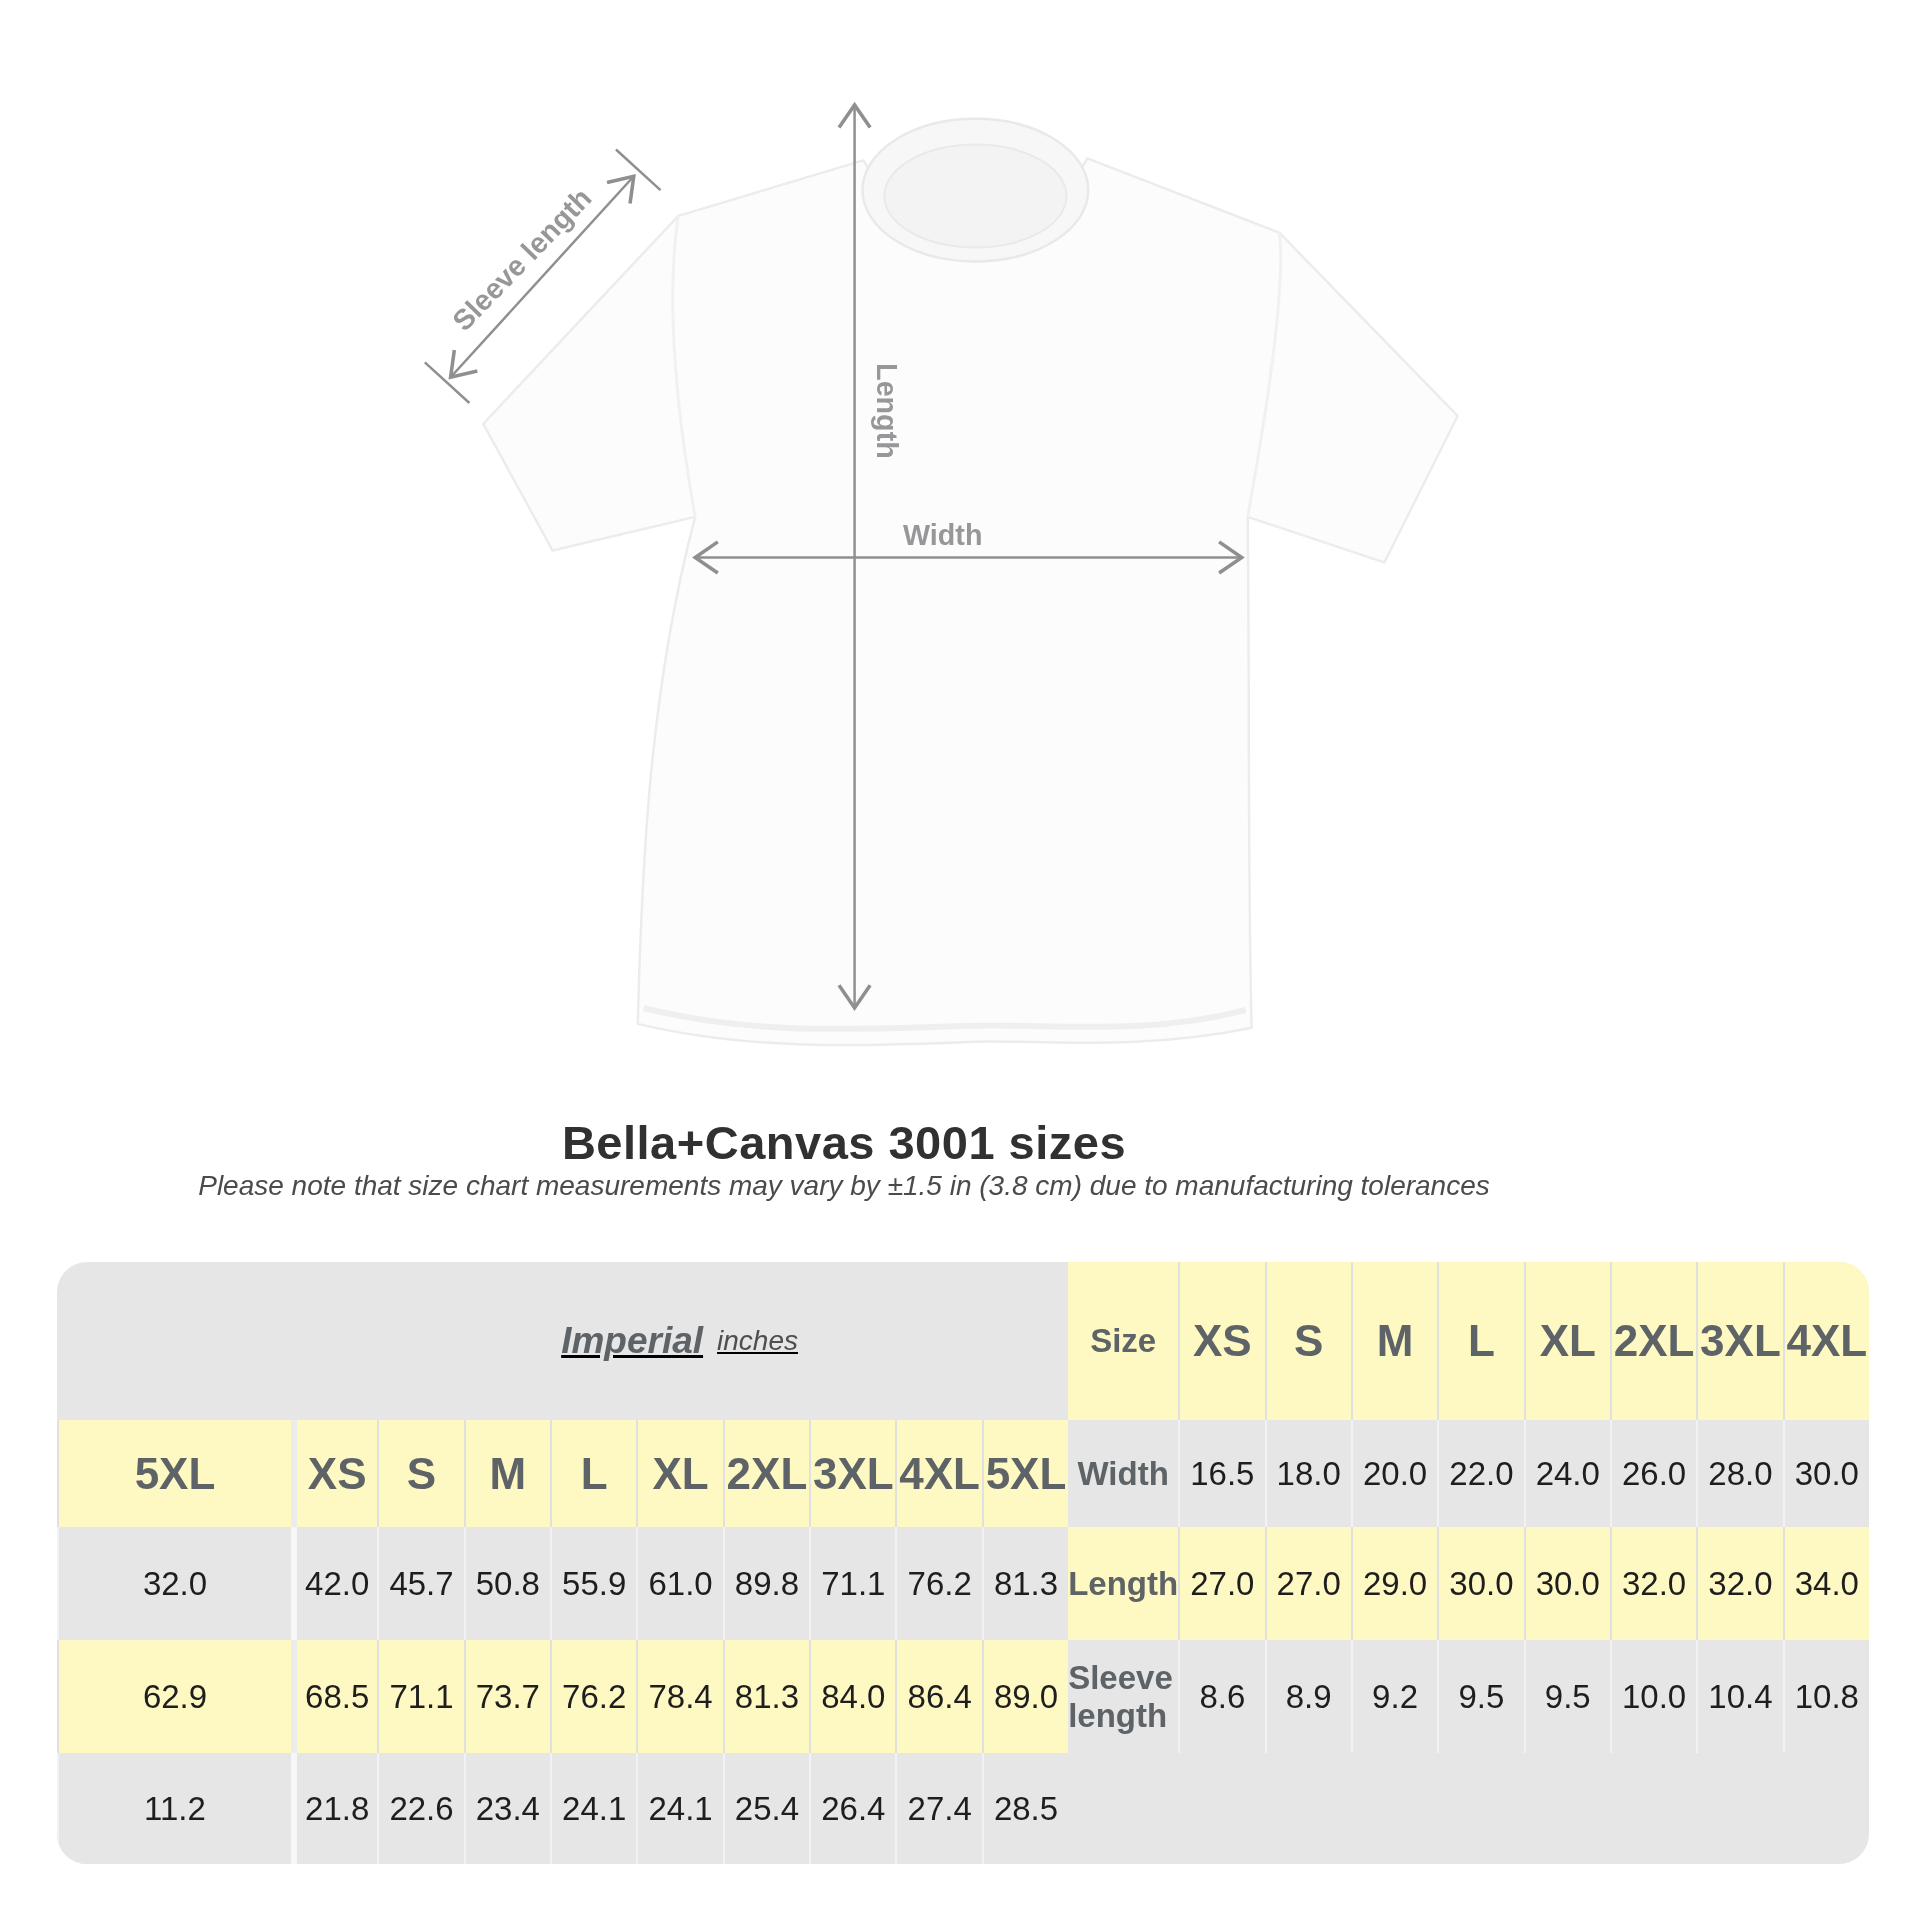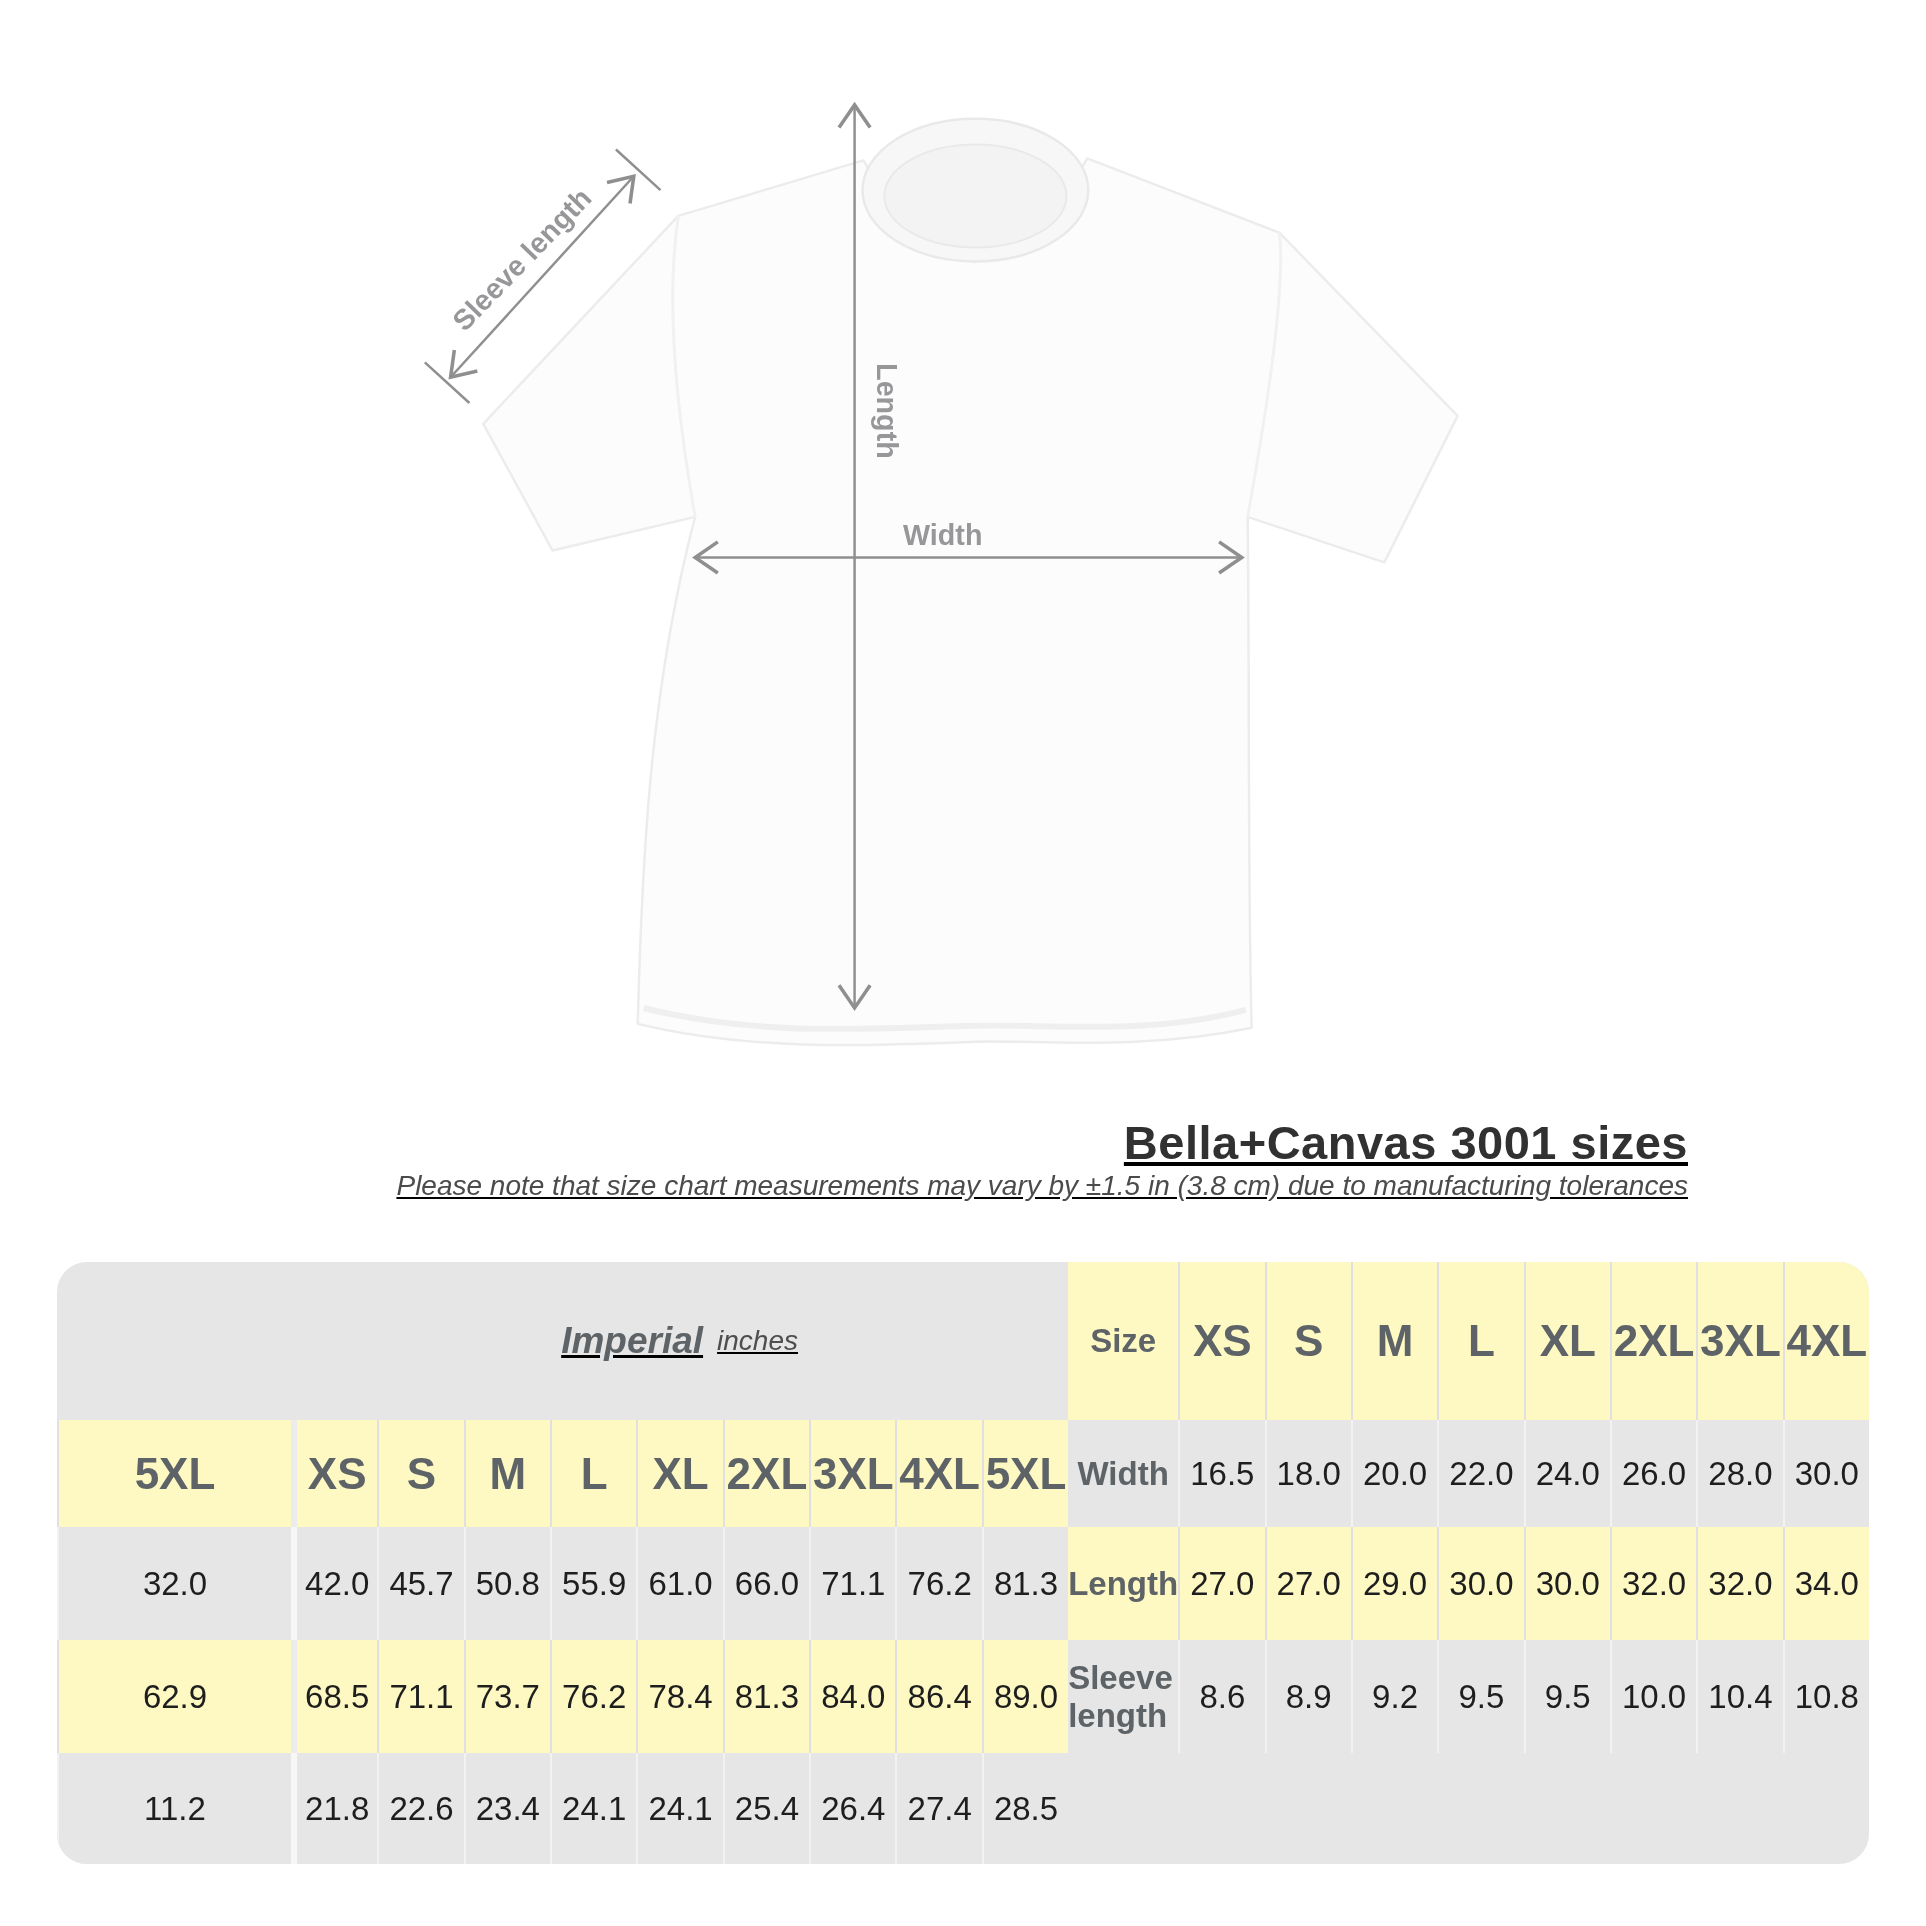--- a/index.html
+++ b/index.html
@@ -3,21 +3,21 @@
 <meta charset="utf-8">
 <style>
   html,body{margin:0;padding:0;}
   .page{
     position:relative;width:1927px;height:1927px;background:#ffffff;overflow:hidden;
     font-family:"Liberation Sans",sans-serif;
   }
   
   .diagram{position:absolute;left:0;top:0;}
   
-  .head{position:absolute;top:1115px;left:0;width:1688px;text-align:right;text-decoration:underline;}
+  .head{position:absolute;top:1115px;left:0;width:1688px;text-align:center;}
   .head h1{margin:0;font-size:47px;font-weight:bold;color:#313131;letter-spacing:0.5px;}
   .head .sub{font-size:28px;font-style:italic;color:#4b4b4b;}
   
   .tbl{
     position:absolute;left:57px;top:1262px;width:1812px;height:602px;
     background:#e6e6e6;border-radius:30px;overflow:hidden;
     display:grid;grid-template-columns:234px repeat(18,1fr);
     grid-template-rows:158px 107px 113px 113px 111px;
   }
   .cell{display:flex;align-items:center;justify-content:center;font-size:33px;color:#1e1e1e;}
@@ -125,21 +125,21 @@
     <div class="cell grow d">24.0</div>
     <div class="cell grow d">26.0</div>
     <div class="cell grow d">28.0</div>
     <div class="cell grow d">30.0</div>
     <div class="cell grow d">32.0</div>
     <div class="cell grow d mstart">42.0</div>
     <div class="cell grow d">45.7</div>
     <div class="cell grow d">50.8</div>
     <div class="cell grow d">55.9</div>
     <div class="cell grow d">61.0</div>
-    <div class="cell grow d">66.0</div>
+    <div class="cell grow d">89.8</div>
     <div class="cell grow d">71.1</div>
     <div class="cell grow d">76.2</div>
     <div class="cell grow d">81.3</div>
 
     <div class="cell wrow lab">Length</div>
     <div class="cell wrow d">27.0</div>
     <div class="cell wrow d">27.0</div>
     <div class="cell wrow d">29.0</div>
     <div class="cell wrow d">30.0</div>
     <div class="cell wrow d">30.0</div>

